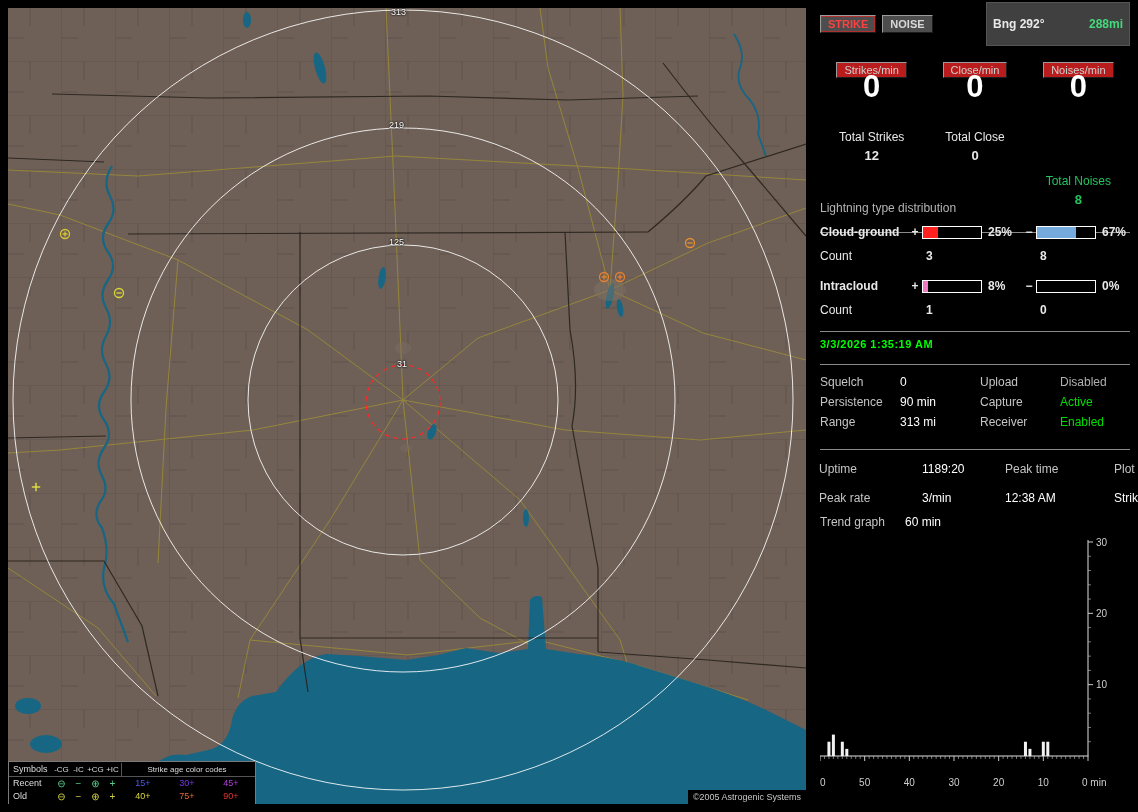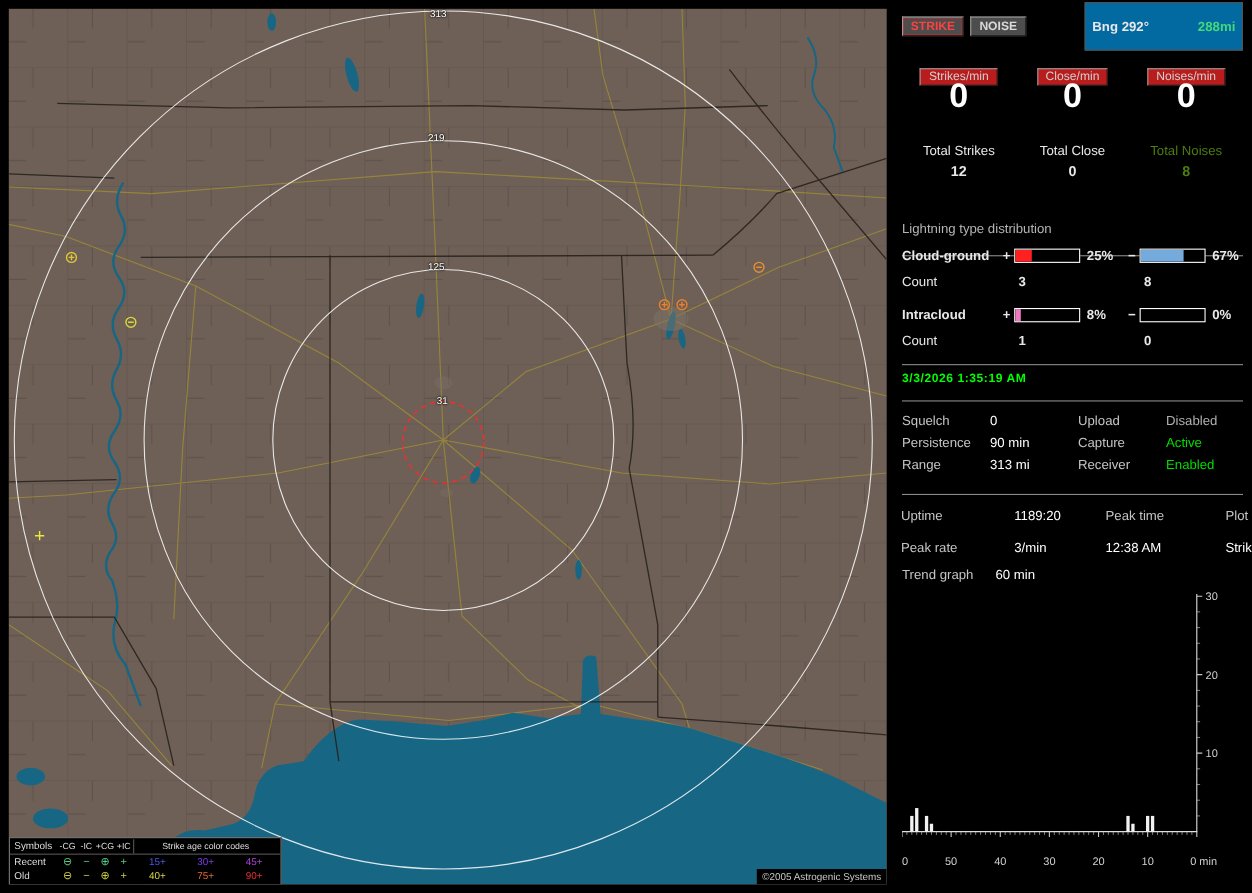--- a/index.html
+++ b/index.html
@@ -34,34 +34,34 @@
        color:#e8e8e8;font-size:12px;}
   .panel .abs{position:absolute;line-height:14px;}
 
   .topbar{left:5px;top:14px;width:310px;height:20px;display:flex;
        align-items:center;gap:6px;}
   .btn{background:#4d4d4d;border:1px solid;
        border-color:#9c9c9c #1c1c1c #1c1c1c #9c9c9c;
        font-size:11px;font-weight:bold;padding:2px 7px;line-height:12px;cursor:default;}
   .btn-strike{box-shadow:inset 0 0 0 1px #b03030;}
   .btn-noise{color:#d8d8d8;}
-  .bng{margin-left:auto;width:130px;height:18px;background:#0369a1;
+  .bng{margin-left:auto;width:130px;height:18px;background:#404040;
        border:1px solid #555;display:flex;align-items:center;
        justify-content:space-between;padding:12px 6px;font-weight:bold;font-size:12px;}
 
   .cols{left:5px;width:310px;display:grid;grid-template-columns:repeat(3,1fr);
        text-align:center;}
   .row-ratebtn{top:62px;}
   .rate-label{display:inline-block;background:#b91c1c;border:1px solid;
        border-color:#9c9c9c #1c1c1c #1c1c1c #9c9c9c;color:#d0d0d0;
        font-size:11px;padding:1px 7px;line-height:12px;}
   .row-zeros{top:80px;font-size:31px;font-weight:bold;color:#fff;line-height:34px;}
   .row-tlabels{top:130px;}
   .row-tvalues{top:149px;font-size:13px;font-weight:bold;}
-  .dim{color:#4d7c0f;}
+  .dim{color:#22c55e;margin-top:44px;}
 
   .dist-title{left:5px;top:201px;width:310px;color:#b4b4b4;
        padding-bottom:17px;border-bottom:1px solid #8a8a8a;}
   .dist-row{left:5px;width:310px;display:grid;
        grid-template-columns:88px 14px 60px 40px 14px 60px 34px;align-items:center;}
   .r-cg{top:225px}.r-cnt1{top:249px}.r-ic{top:279px}.r-cnt2{top:303px}
   .dist-label{font-weight:bold;}
   .sign{text-align:center;font-weight:bold;}
   .bar{width:58px;height:11px;border:1px solid #fff;background:#000;overflow:hidden;}
   .bar .fill{display:block;height:100%;}

